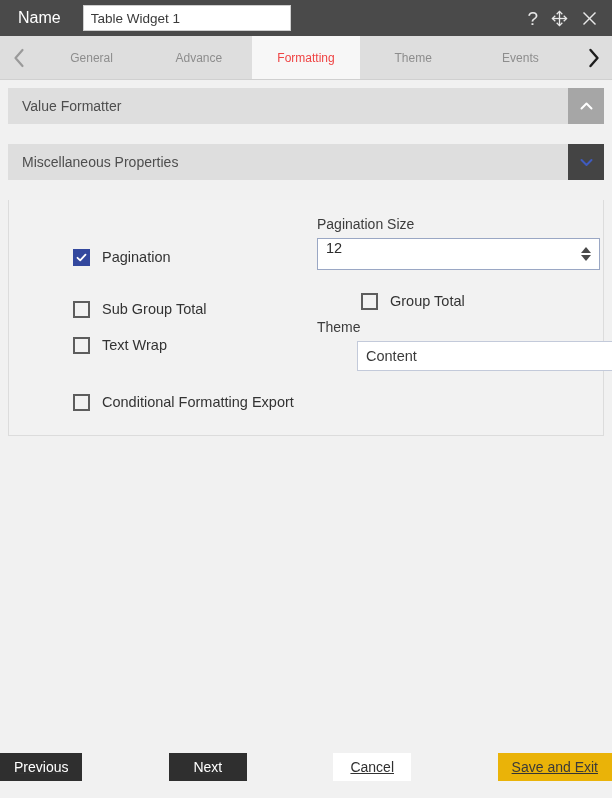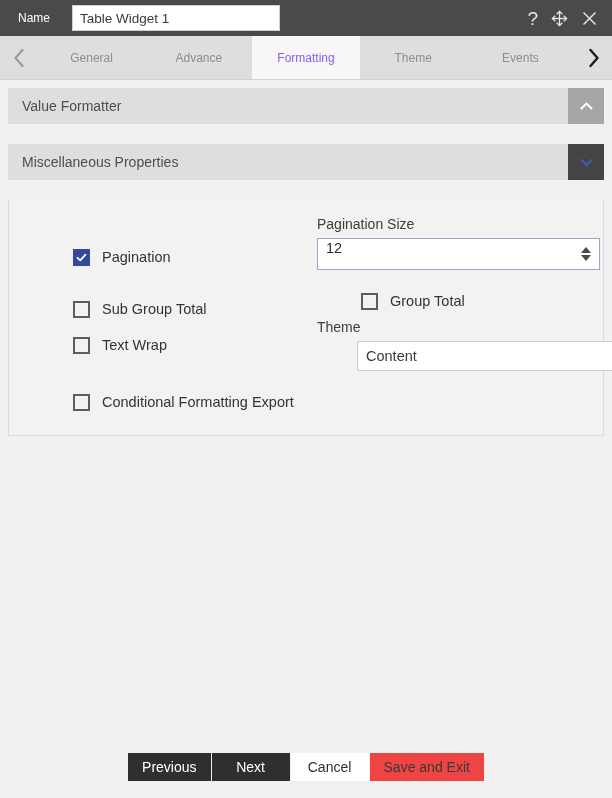--- a/index.html
+++ b/index.html
@@ -21,21 +21,21 @@
   .titlebar {
     height: 36px;
     background: #4a4a4a;
     display: flex;
     align-items: center;
     padding: 0 10px 0 18px;
     box-sizing: border-box;
   }
   .titlebar-label {
     color: #ffffff;
-    font-size: 12px;
+    font-size: 16px;
     margin-right: 22px;
     white-space: nowrap;
   }
   .name-input {
     width: 208px;
     height: 26px;
     background: #ffffff;
     border: 1px solid #cfcfcf;
     box-sizing: border-box;
     font-family: "Liberation Sans", sans-serif;
@@ -91,21 +91,21 @@
     align-items: center;
     justify-content: center;
     font-size: 12px;
     color: #8d8d8d;
     cursor: pointer;
     background: transparent;
     white-space: nowrap;
   }
   .tab.active {
     background: #f7f7f7;
-    color: #8b5cf6;
+    color: #ef4444;
   }
 
   
   .content {
     padding: 8px 8px 0 8px;
     box-sizing: border-box;
   }
   .accordion {
     height: 36px;
     background: #dedede;
@@ -255,38 +255,39 @@
     pointer-events: none;
   }
 
   
   .footer {
     position: absolute;
     left: 0;
     bottom: 17px;
     width: 100%;
     display: flex;
-    justify-content: center;
+    justify-content: space-between;
     gap: 1px;
+    text-decoration: underline;
   }
   .btn {
     height: 28px;
     min-width: 78px;
     border: none;
     font-family: "Liberation Sans", sans-serif;
     font-size: 14px;
     cursor: pointer;
     padding: 0 14px;
     box-sizing: border-box;
     line-height: 28px;
     text-align: center;
   }
   .btn.dark   { background: #2f2f2f; color: #ffffff; }
   .btn.light  { background: #ffffff; color: #2f2f2f; }
-  .btn.accent { background: #ef4444; color: #3a3a3a; }
+  .btn.accent { background: #eab308; color: #3a3a3a; }
 </style>
 </head>
 <body>
 
 <div class="titlebar">
   <span class="titlebar-label">Name</span>
   <input class="name-input" type="text" value="Table Widget 1" style="">
   <div class="titlebar-actions">
     <span class="tb-icon help">?</span>
     <span class="tb-icon">

